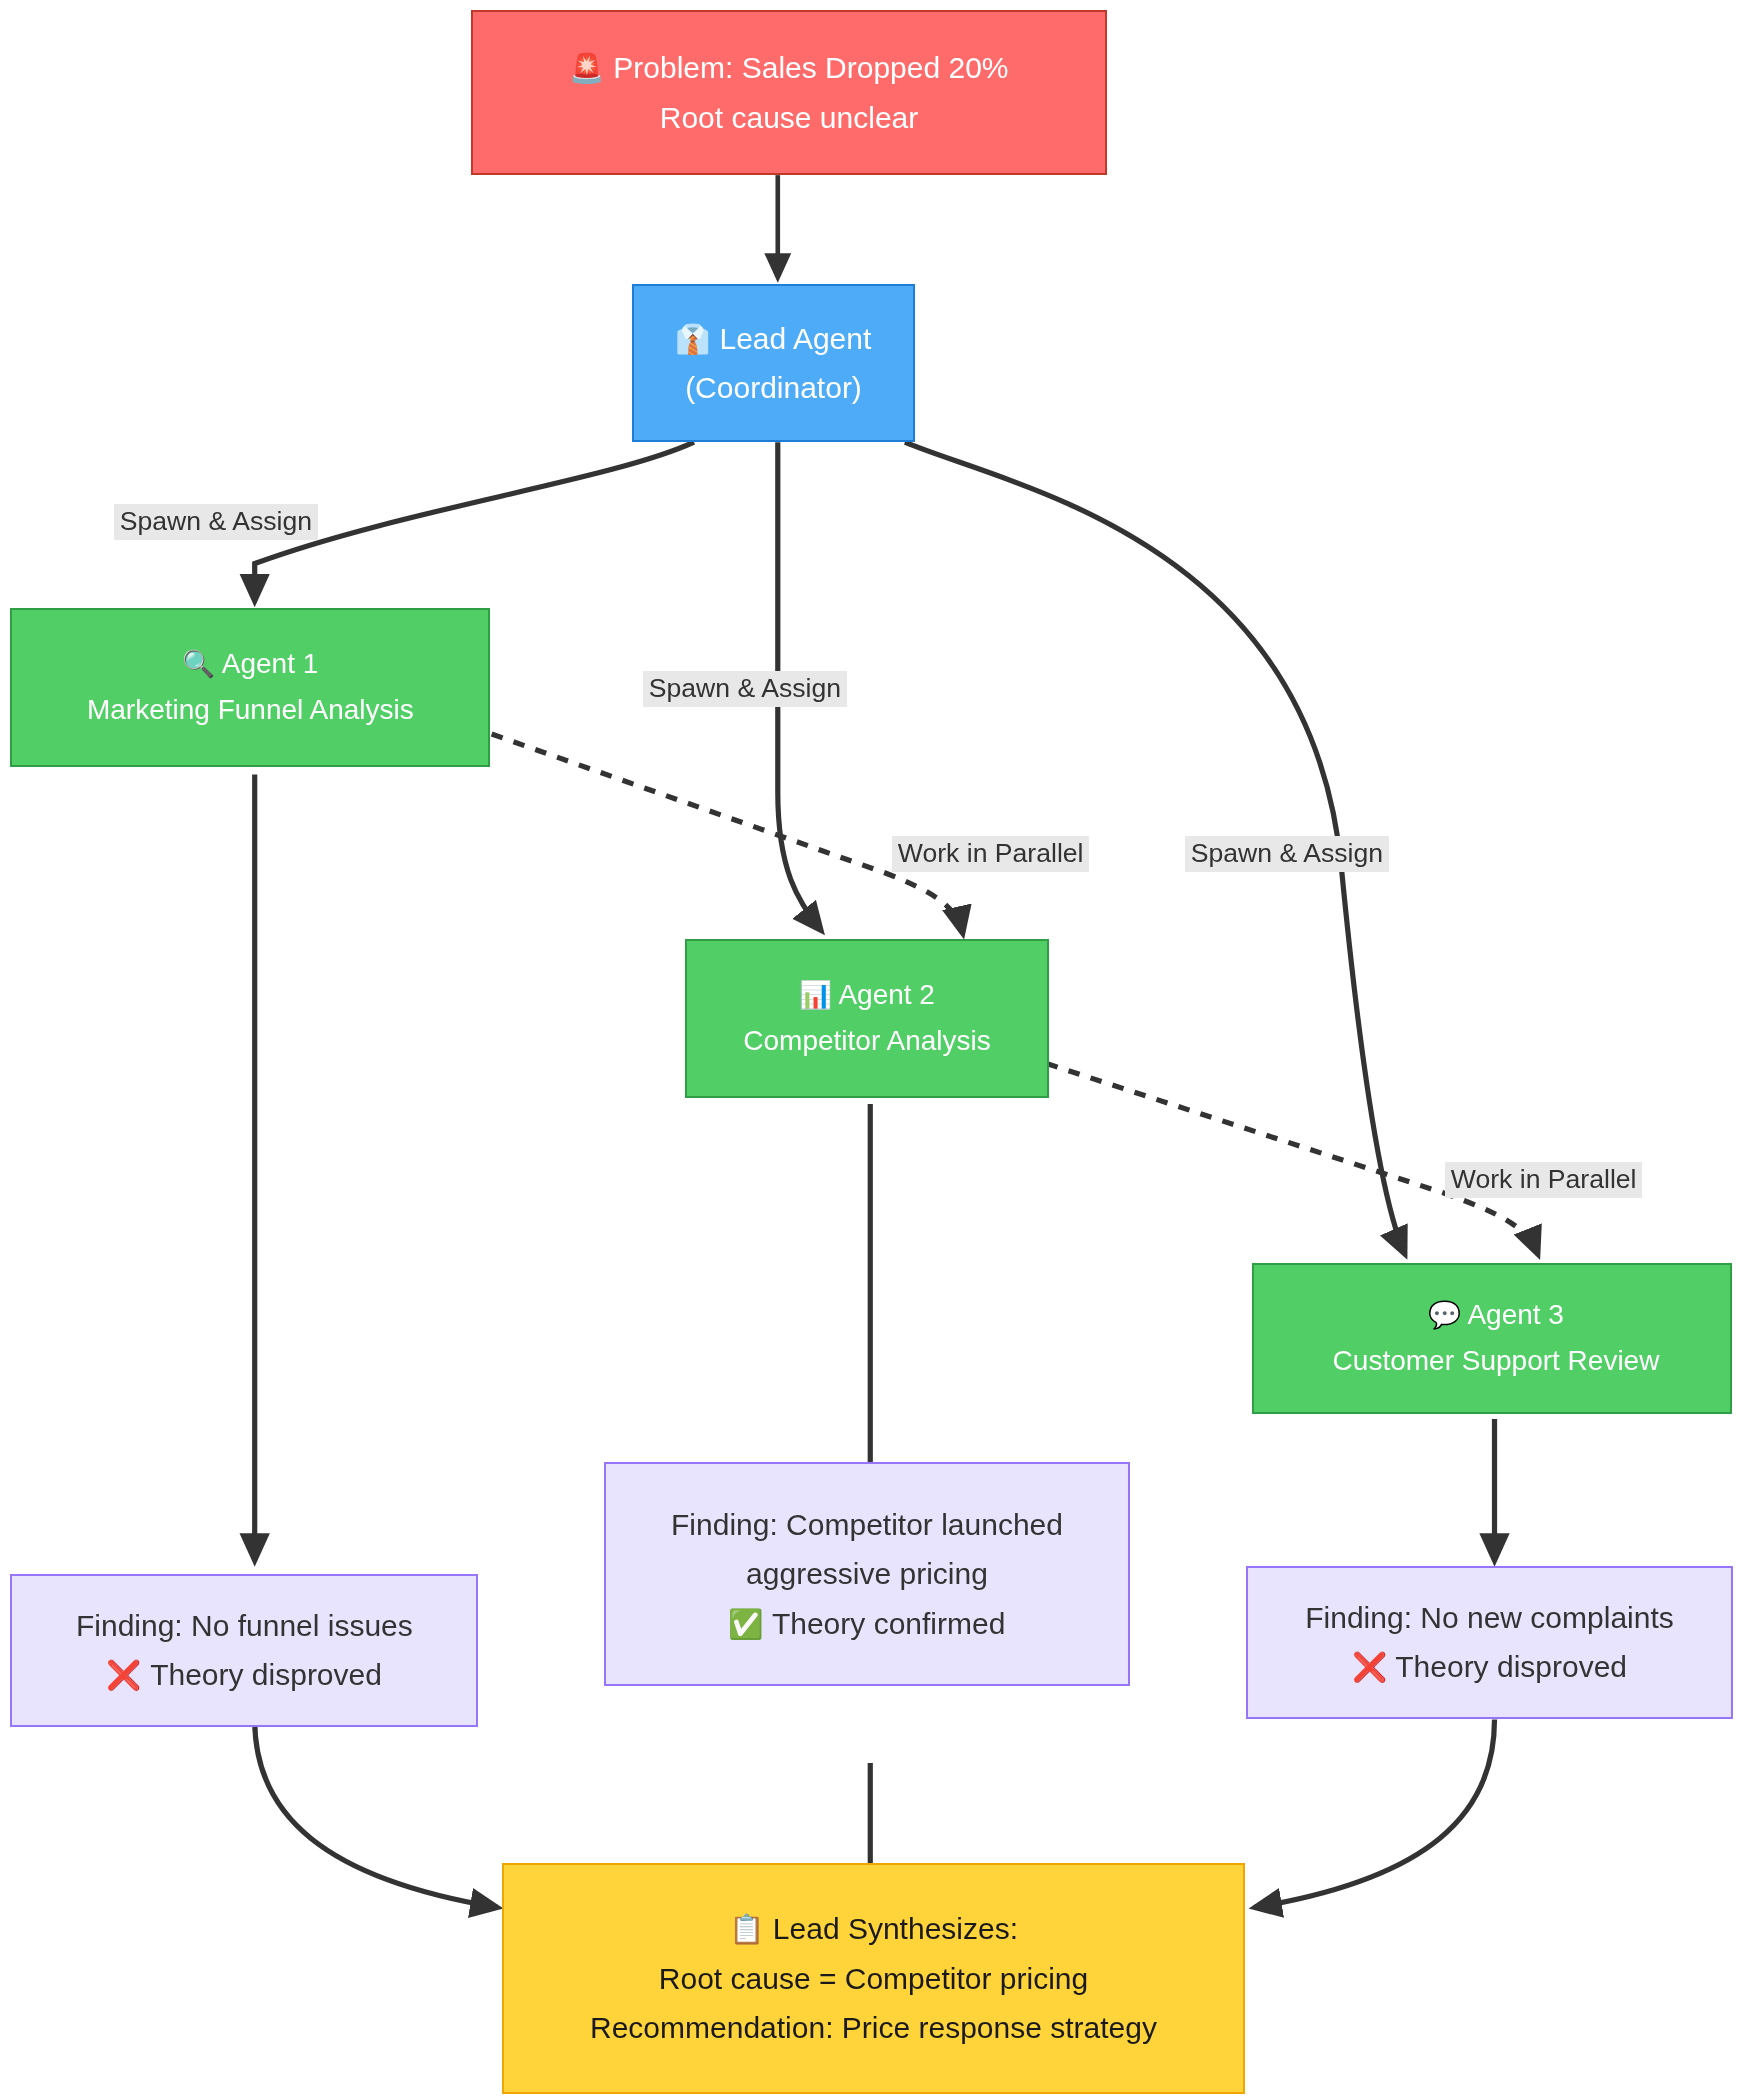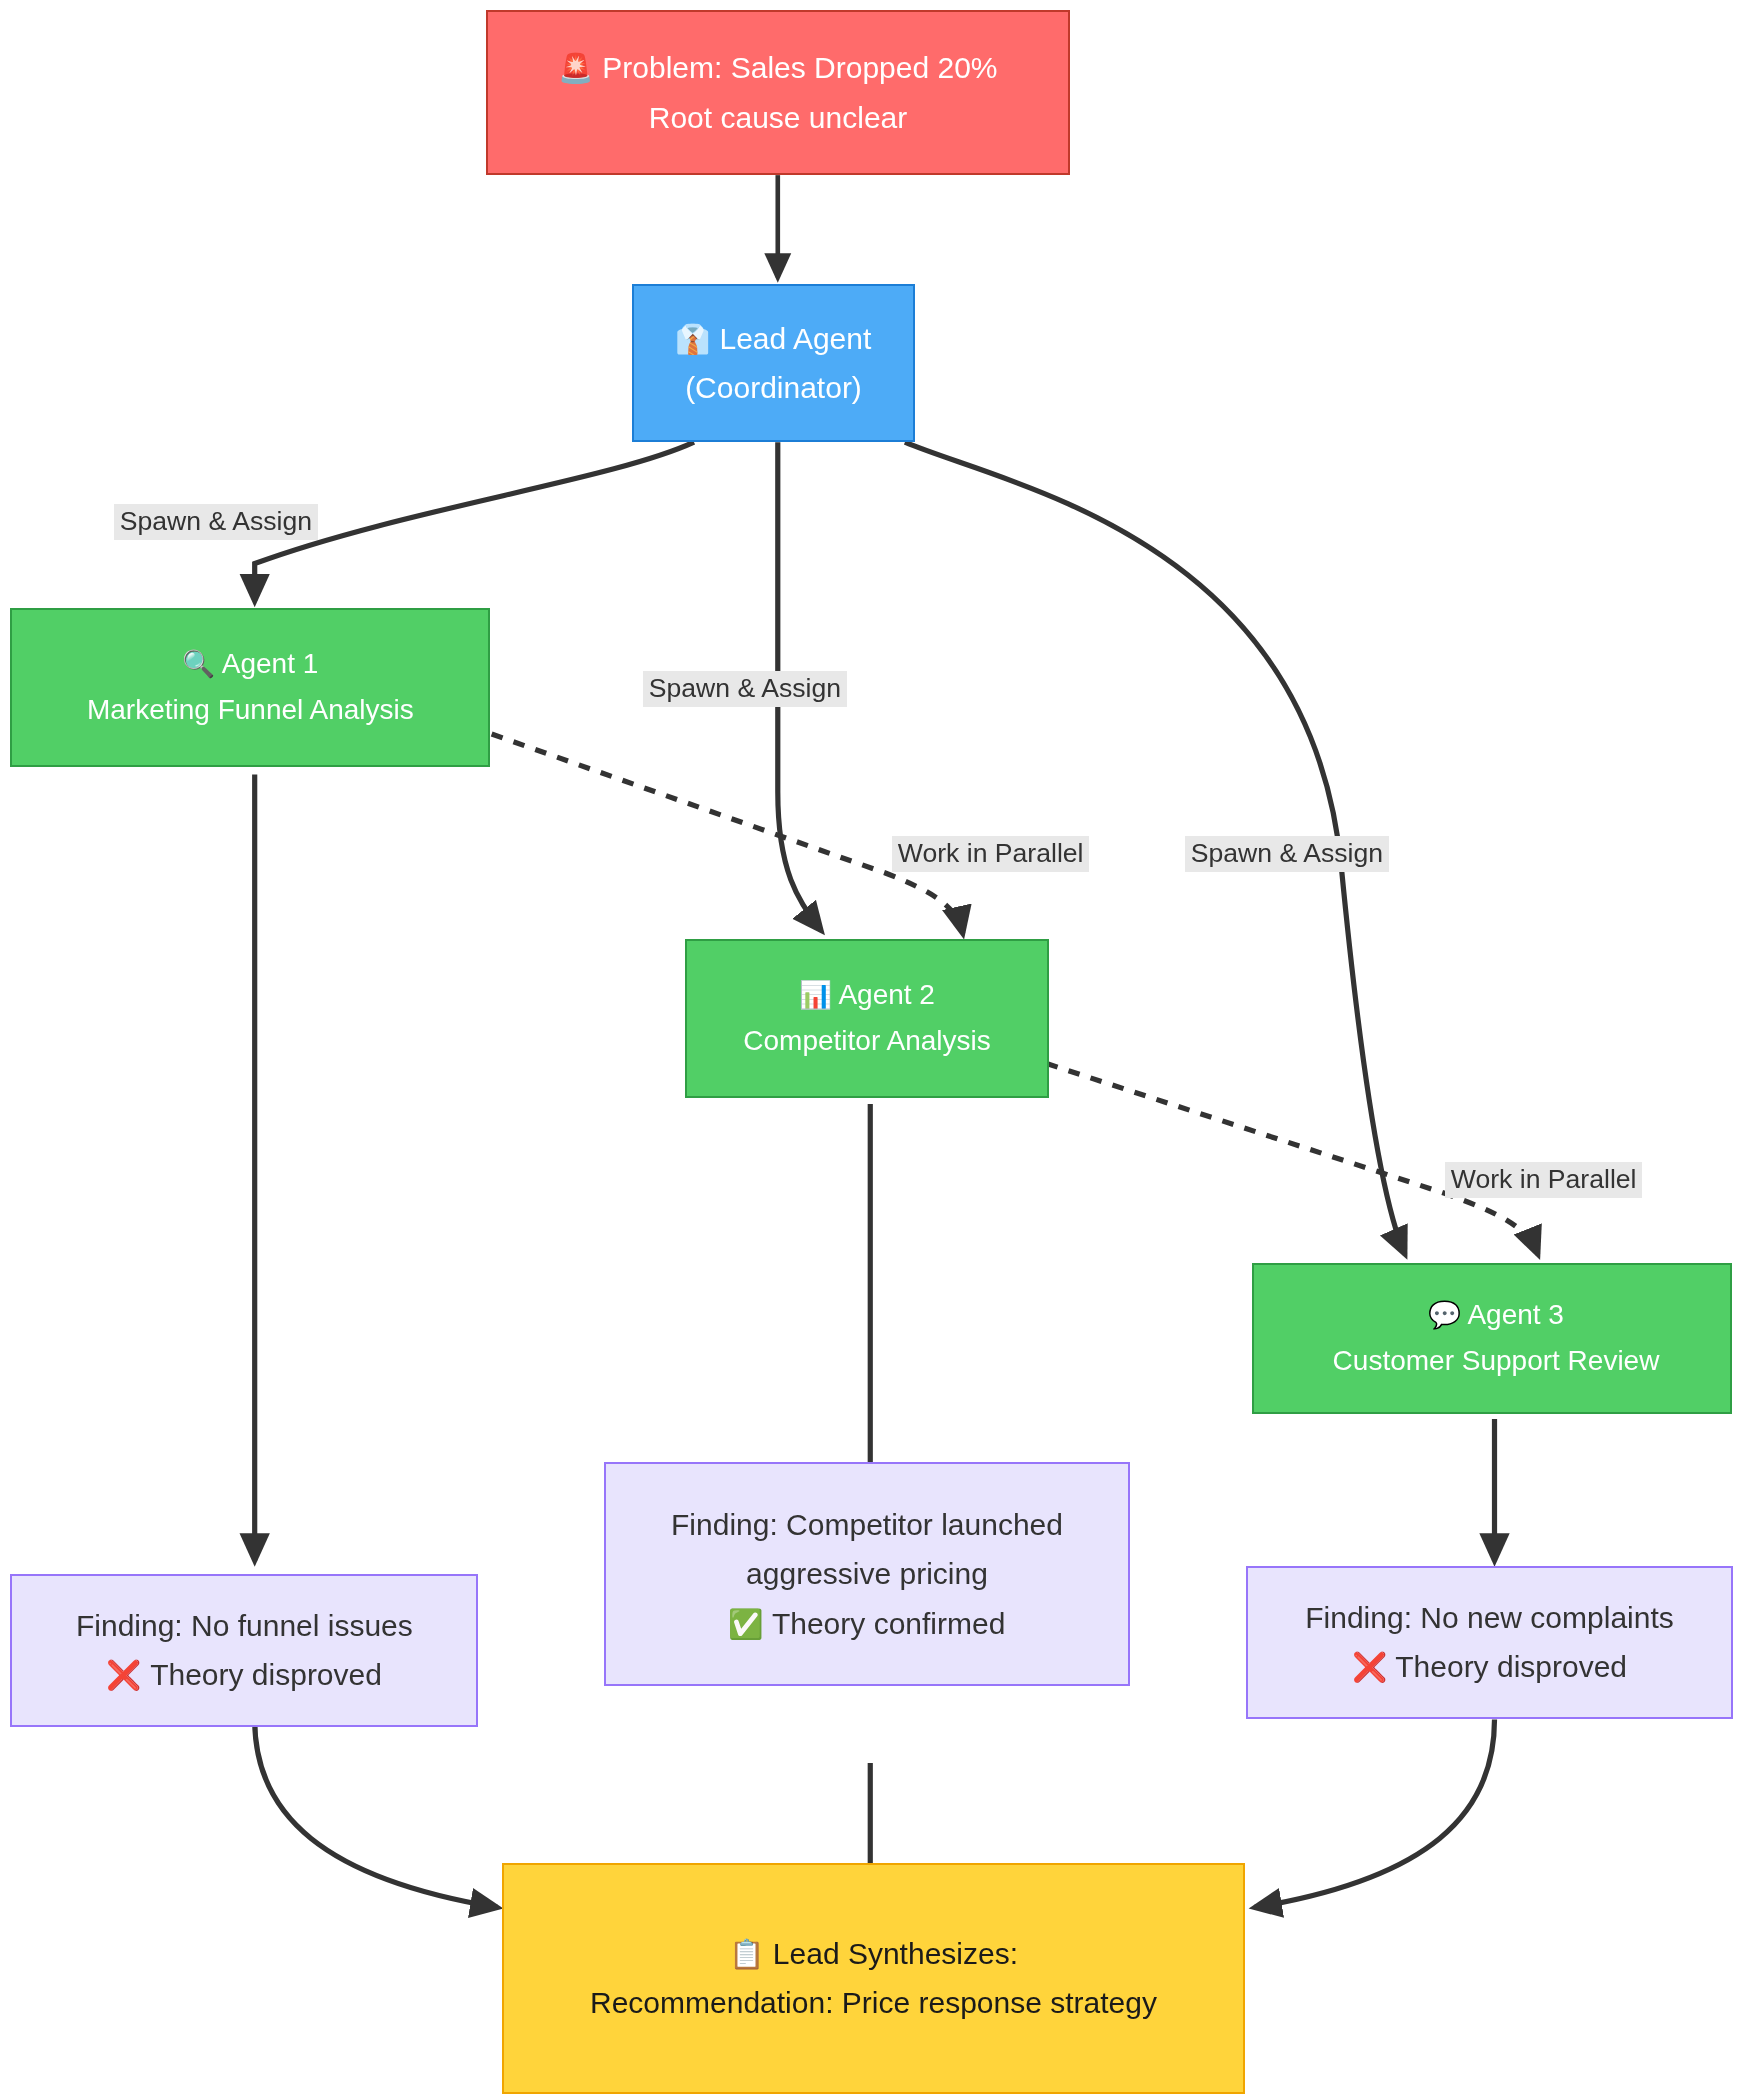--- a/index.html
+++ b/index.html
@@ -121,21 +121,21 @@
 
     <path d="M 2585 2455 L 2585 2700" fill="none" stroke="#333333" stroke-width="9" marker-end="url(#arrow)"></path>
 
     <path d="M 440 2975 C 440 3140 560 3250 860 3300" fill="none" stroke="#333333" stroke-width="9" marker-end="url(#arrow)"></path>
 
     <path d="M 1505 3050 L 1505 3300" fill="none" stroke="#333333" stroke-width="9" marker-end="url(#arrow)"></path>
 
     <path d="M 2585 2975 C 2585 3140 2470 3250 2170 3300" fill="none" stroke="#333333" stroke-width="9" marker-end="url(#arrow)"></path>
   </svg>
 
-  <div class="node n-problem" style="left:486px; top:10.4px; width:584px; height:165px;">
+  <div class="node n-problem" style="left:471px; top:10.4px; width:636px; height:165px;">
     <span class="nline">
       <span class="emoji">🚨</span>
       <span>Problem: Sales Dropped 20%</span>
     </span>
     <span class="nline">Root cause unclear</span>
   </div>
 
   <div class="node n-lead" style="left:632px; top:284px; width:283px; height:158px;">
     <span class="nline">
       <span class="emoji">👔</span>
@@ -191,20 +191,21 @@
       <span class="emoji">❌</span>
       <span>Theory disproved</span>
     </span>
   </div>
 
   <div class="node n-synth" style="left:502px; top:1863px; width:743px; height:231px;">
     <span class="nline">
       <span class="emoji">📋</span>
       <span>Lead Synthesizes:</span>
     </span>
+    <span class="nline">Root cause = Competitor pricing</span>
     <span class="nline">Recommendation: Price response strategy</span>
   </div>
 
   <div class="edge-label" style="left:114px; top:504px;">Spawn &amp; Assign</div>
 
   <div class="edge-label" style="left:643px; top:671px;">Spawn &amp; Assign</div>
 
   <div class="edge-label" style="left:1185px; top:836px;">Spawn &amp; Assign</div>
 
   <div class="edge-label" style="left:892px; top:836px;">Work in Parallel</div>

